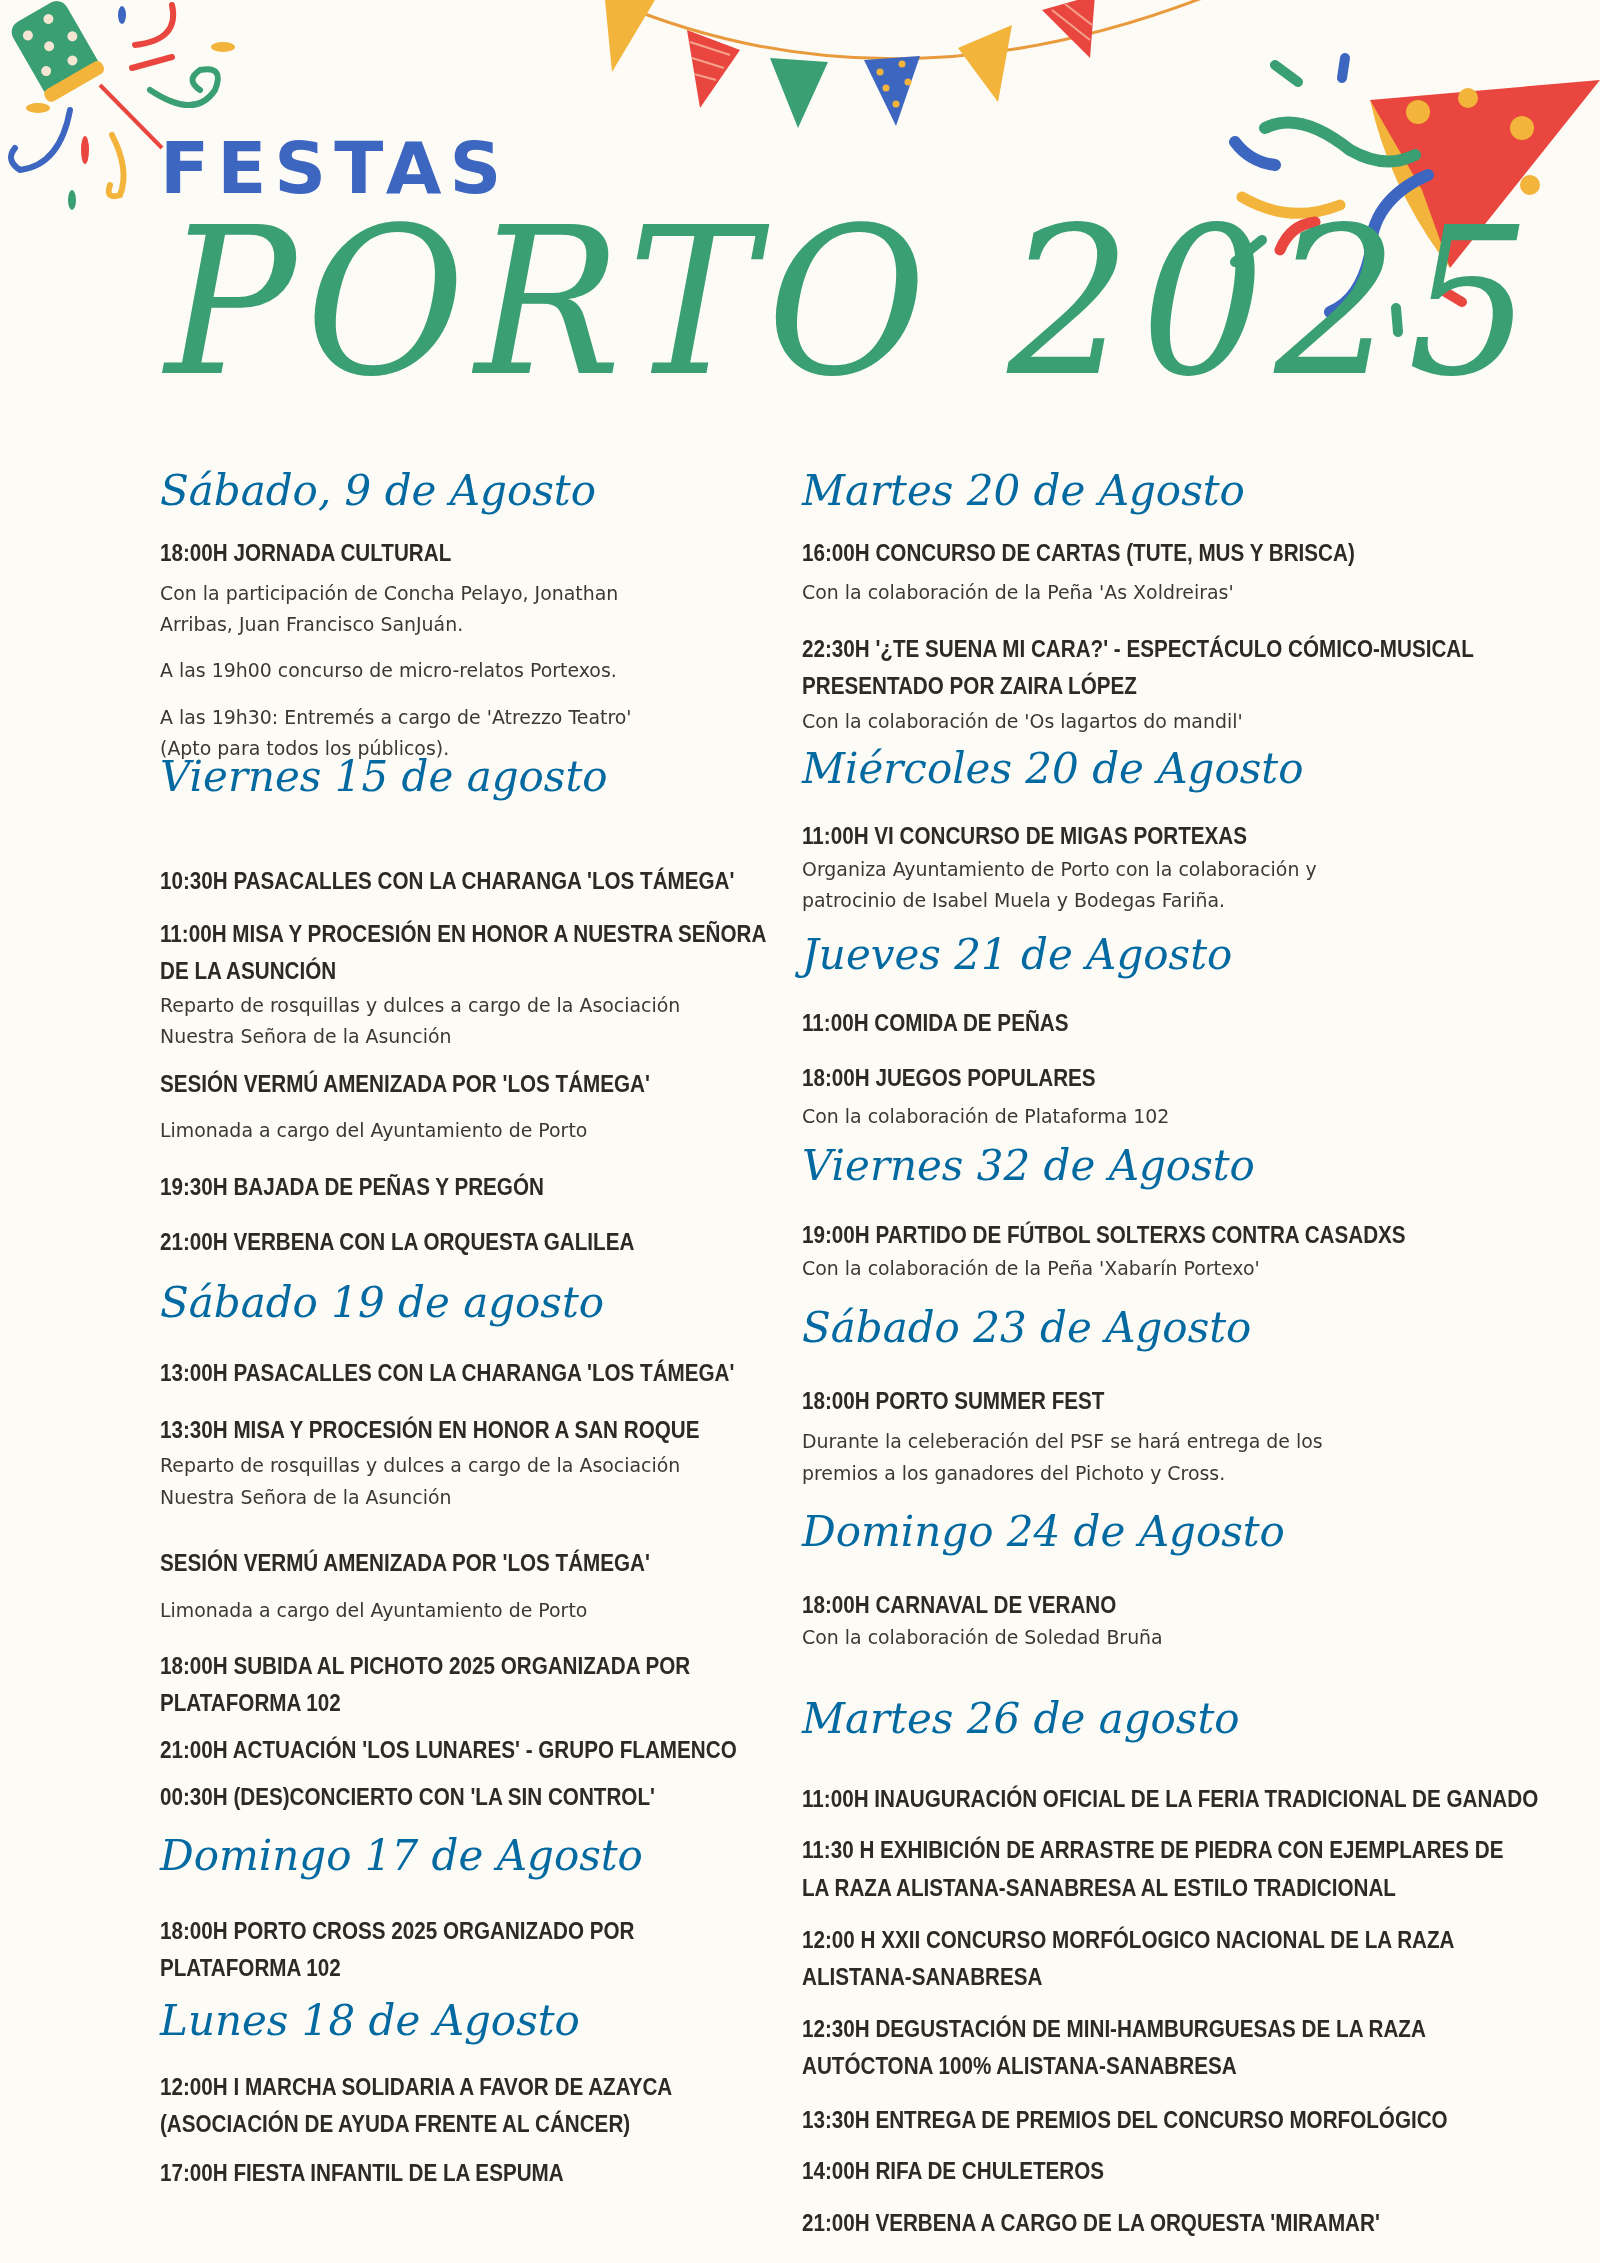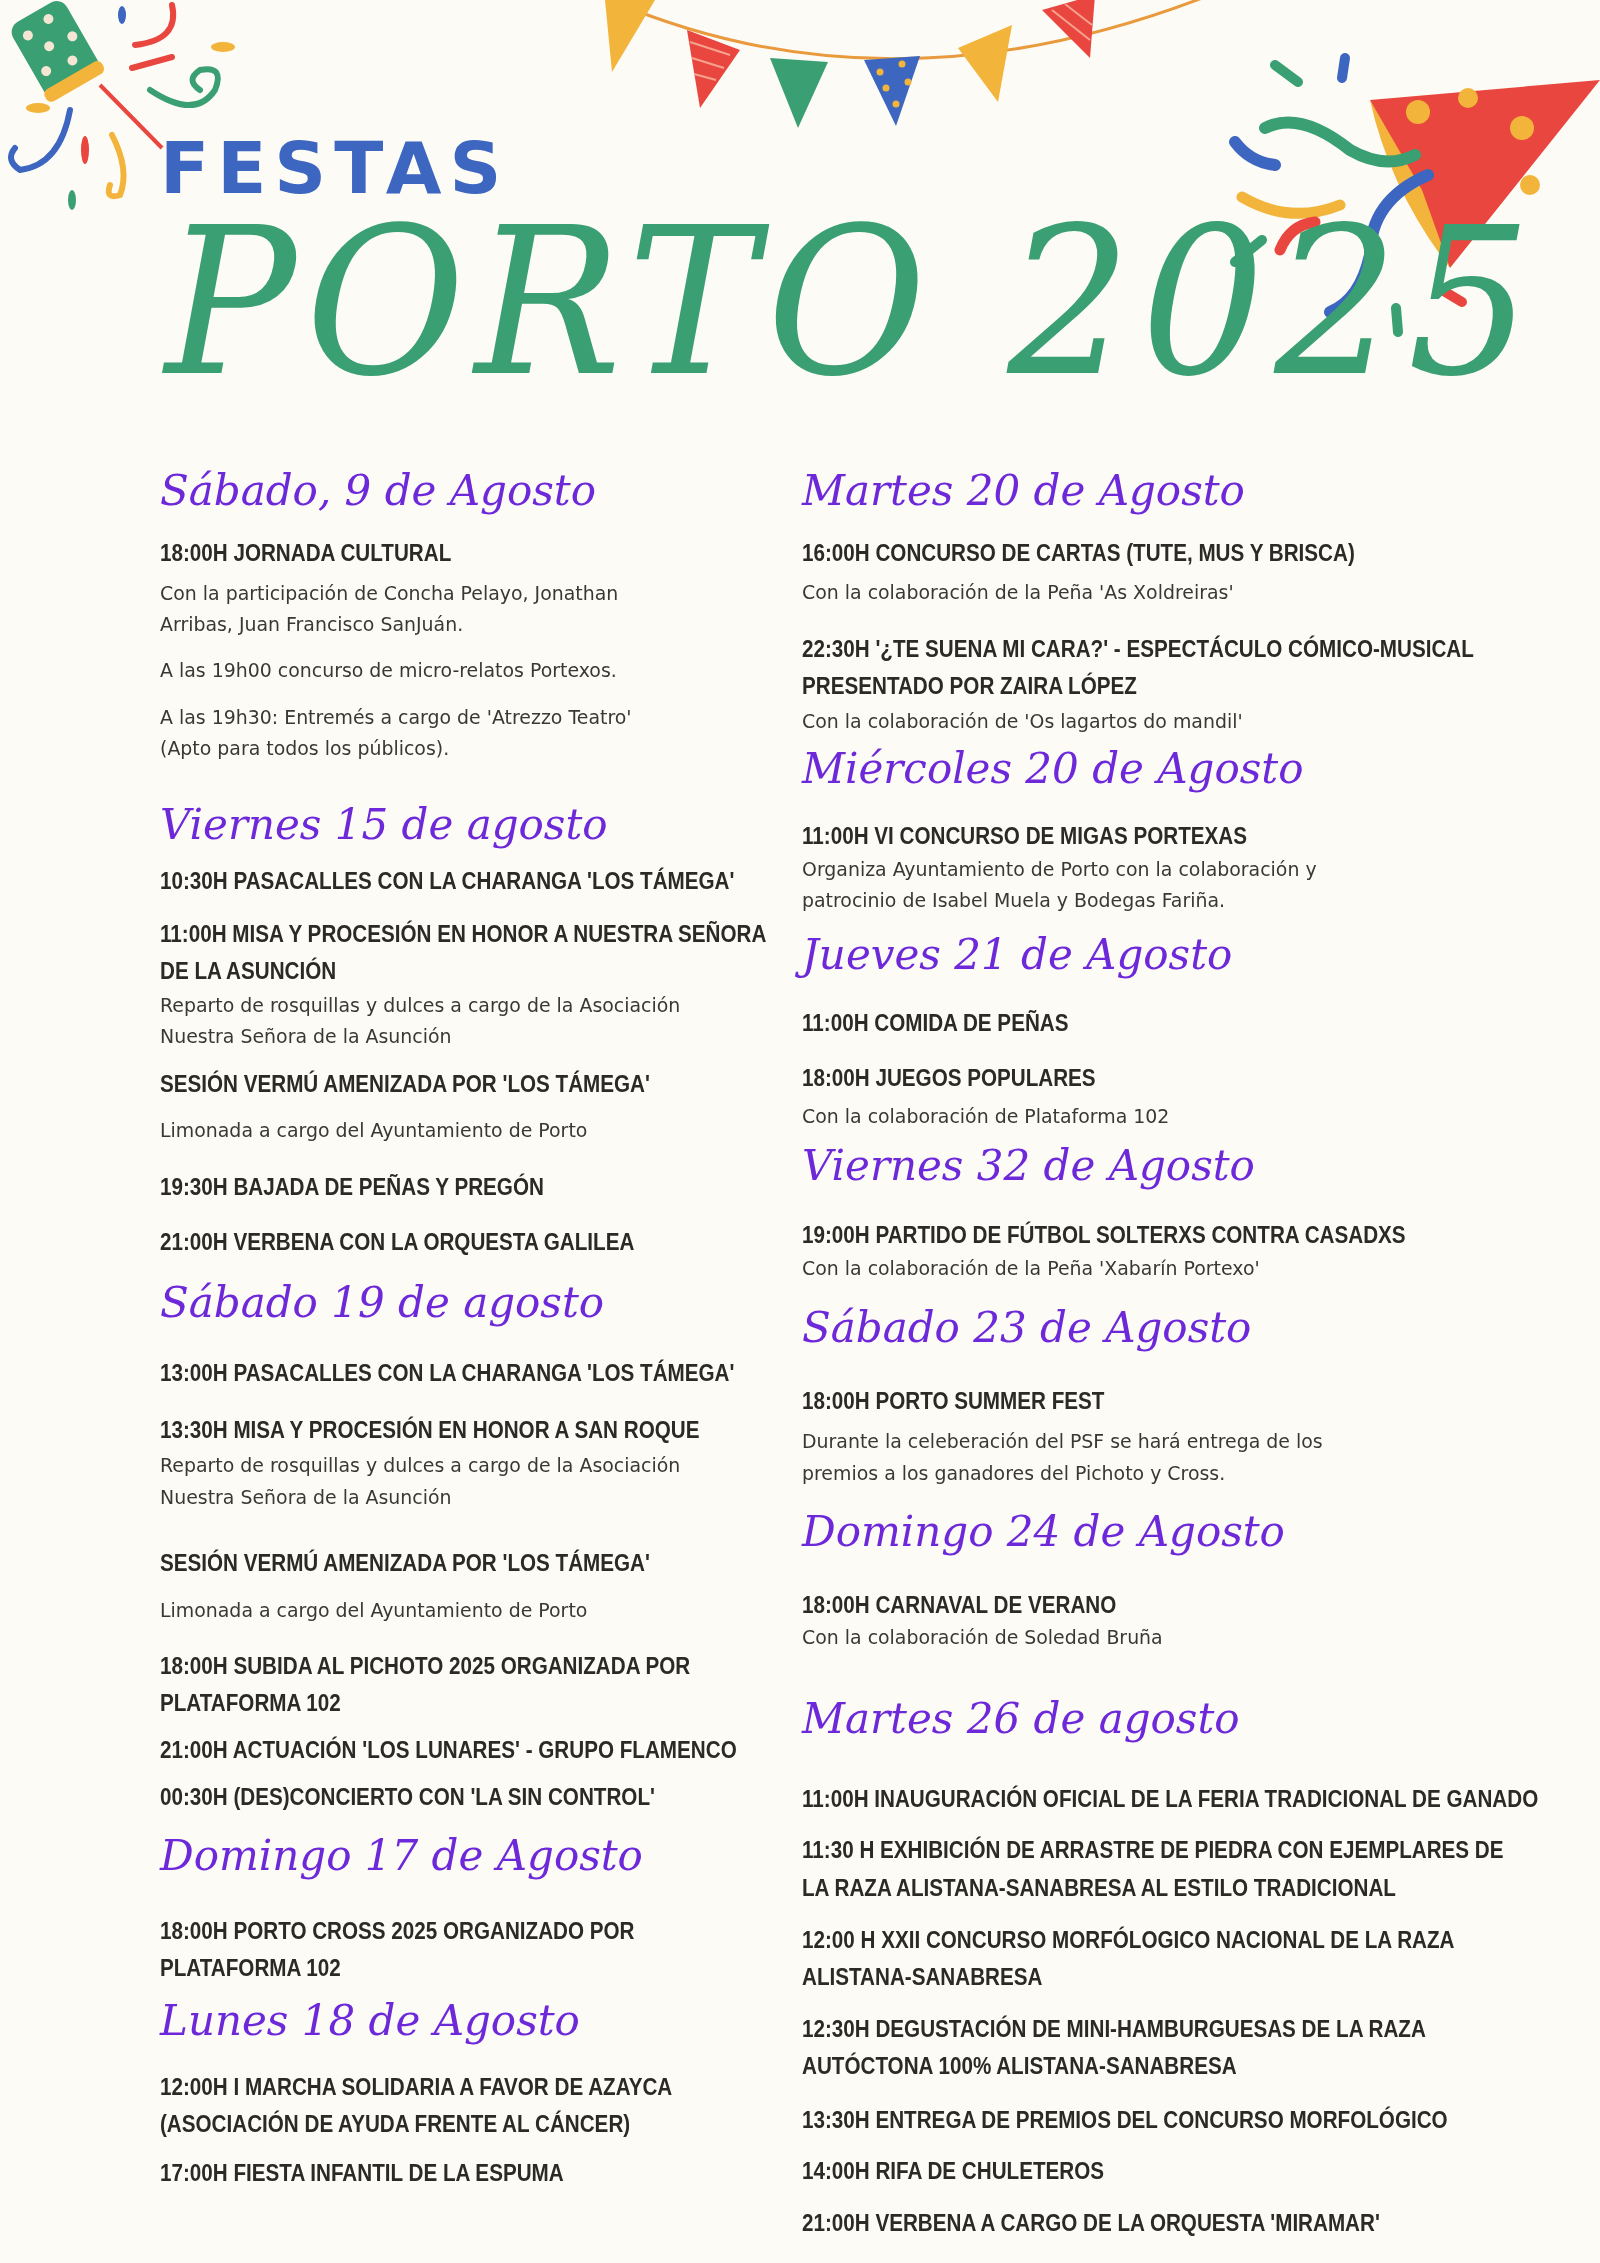--- a/index.html
+++ b/index.html
@@ -20,21 +20,21 @@
     font-size: 205px; letter-spacing: 10px; color: #3a9f72; line-height: 1;
     transform: scaleX(0.95); transform-origin: left top;
     white-space: nowrap;
   }
   .col { position: absolute; top: 0; }
   #col-left { left: 160px; width: 600px; }
   #col-right { left: 802px; width: 760px; }
   .day {
     position: absolute; left: 0; white-space: nowrap;
     font-family: "DejaVu Serif", serif; font-style: italic;
-    font-size: 42px; color: #6d28d9; line-height: 1;
+    font-size: 42px; color: #0369a1; line-height: 1;
   }
   .ev {
     position: absolute; left: 0; white-space: nowrap;
     font-family: "Liberation Sans", sans-serif; font-weight: bold;
     font-size: 24px; color: #2b2a25; line-height: 37px;
     transform: scaleX(0.86); transform-origin: left top;
     text-transform: uppercase;
   }
   .desc {
     position: absolute; left: 0; white-space: nowrap;
@@ -115,21 +115,21 @@
 <div class="col" id="col-left">
 
   <div class="day" style="top:470px">Sábado, 9 de Agosto</div>
   <div class="ev" style="top:534px">18:00H JORNADA CULTURAL</div>
   <div class="desc" style="top:578px">Con la participación de Concha Pelayo, Jonathan</div>
   <div class="desc" style="top:609px">Arribas, Juan Francisco SanJuán.</div>
   <div class="desc" style="top:655px">A las 19h00 concurso de micro-relatos Portexos.</div>
   <div class="desc" style="top:702px">A las 19h30: Entremés a cargo de 'Atrezzo Teatro'</div>
   <div class="desc" style="top:733px">(Apto para todos los públicos).</div>
 
-  <div class="day" style="top:804px">Viernes 15 de agosto</div>
+  <div class="day" style="top:756px">Viernes 15 de agosto</div>
   <div class="ev" style="top:862px">10:30H PASACALLES CON LA CHARANGA 'LOS TÁMEGA'</div>
   <div class="ev" style="top:915px">11:00H MISA Y PROCESIÓN EN HONOR A NUESTRA SEÑORA</div>
   <div class="ev" style="top:952px">DE LA ASUNCIÓN</div>
   <div class="desc" style="top:990px">Reparto de rosquillas y dulces a cargo de la Asociación</div>
   <div class="desc" style="top:1021px">Nuestra Señora de la Asunción</div>
   <div class="ev" style="top:1065px">SESIÓN VERMÚ AMENIZADA POR 'LOS TÁMEGA'</div>
   <div class="desc" style="top:1115px">Limonada a cargo del Ayuntamiento de Porto</div>
   <div class="ev" style="top:1168px">19:30H BAJADA DE PEÑAS Y PREGÓN</div>
   <div class="ev" style="top:1223px">21:00H VERBENA CON LA ORQUESTA GALILEA</div>
 

